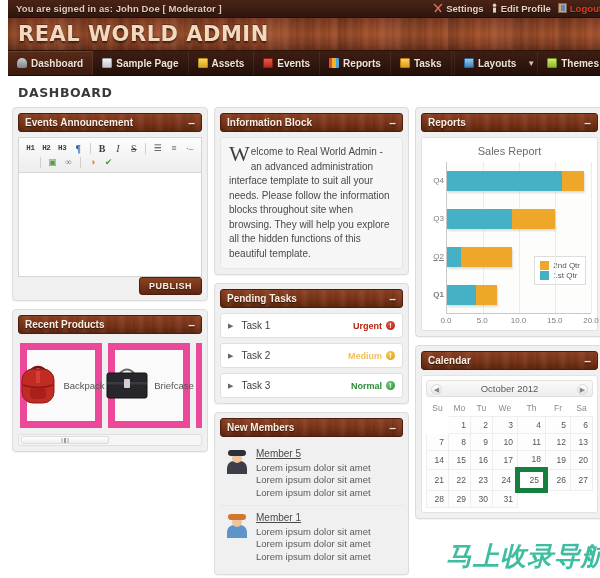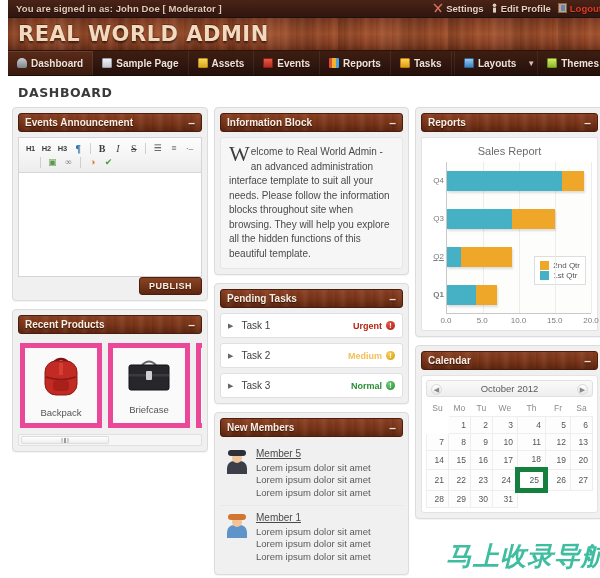--- a/index.html
+++ b/index.html
@@ -123,39 +123,39 @@
     padding:3px 4px; display:flex; flex-wrap:wrap; gap:0px; align-items:center;
   }
   .trow { display:flex; align-items:center; width:100%; gap:1px; }
   .tbtn {
     width:15px; height:14px; display:flex; align-items:center; justify-content:center;
     font-size:9px; color:#3d3d3d; cursor:pointer; font-family:"Liberation Serif",serif;
   }
   .tbtn.b { font-weight:bold; font-size:10px; }
   .tbtn.i { font-style:italic; font-size:10px; font-family:"Liberation Serif",serif; }
   .tbtn.s { text-decoration:line-through; font-size:10px; }
-  .tbtn.hh { font-size:7.5px; font-weight:bold; letter-spacing:-.3px; font-family:Liberation Sans, sans-serif; }
+  .tbtn.hh { font-size:7.5px; font-weight:bold; letter-spacing:-.3px; font-family:Liberation Mono, monospace; }
   .tbtn.pil { color:#2d6ea8; font-weight:bold; font-size:10px; }
   .tsep { width:1px; height:11px; background:#cfcfcf; margin:0 3px; }
   .editor-area {
     background:#fff; border:1px solid #d5d5d5; height:105px;
   }
   .publish-row { display:flex; justify-content:flex-end; }
   .publish {
     background: linear-gradient(180deg,#8a4424,#5e2611);
     border:1px solid #4a1d0c; border-radius:3px;
     color:#fbeee3; font-size:9px; font-weight:bold; letter-spacing:.5px;
     padding:3px 9px; cursor:pointer; text-shadow:0 1px 1px rgba(0,0,0,.5);
   }
 
   
   .products { display:flex; gap:6px; padding:4px 2px 0 2px; overflow:hidden; }
   .product {
-    width:82px; height:85px; background:#fafafa; border:5px solid #ec4899;
-    display:flex; flex-direction:column; align-items:center; justify-content:center; gap:4px;
+    width:82px; height:85px; background:#fafafa; border:7px solid #ec4899;
+    display:flex; flex-direction:row; align-items:center; justify-content:center; gap:4px;
     flex:0 0 auto;
   }
   .product .plabel { font-size:9.5px; color:#555; }
   .pscroll {
     margin-top:6px; height:12px; border:1px solid #e0e0e0; border-radius:2px;
     background:#f6f6f6; position:relative;
   }
   .pthumb {
     position:absolute; left:2px; top:1px; width:88px; height:8px;
     background:linear-gradient(180deg,#fff,#eee); border:1px solid #dcdcdc; border-radius:2px;

